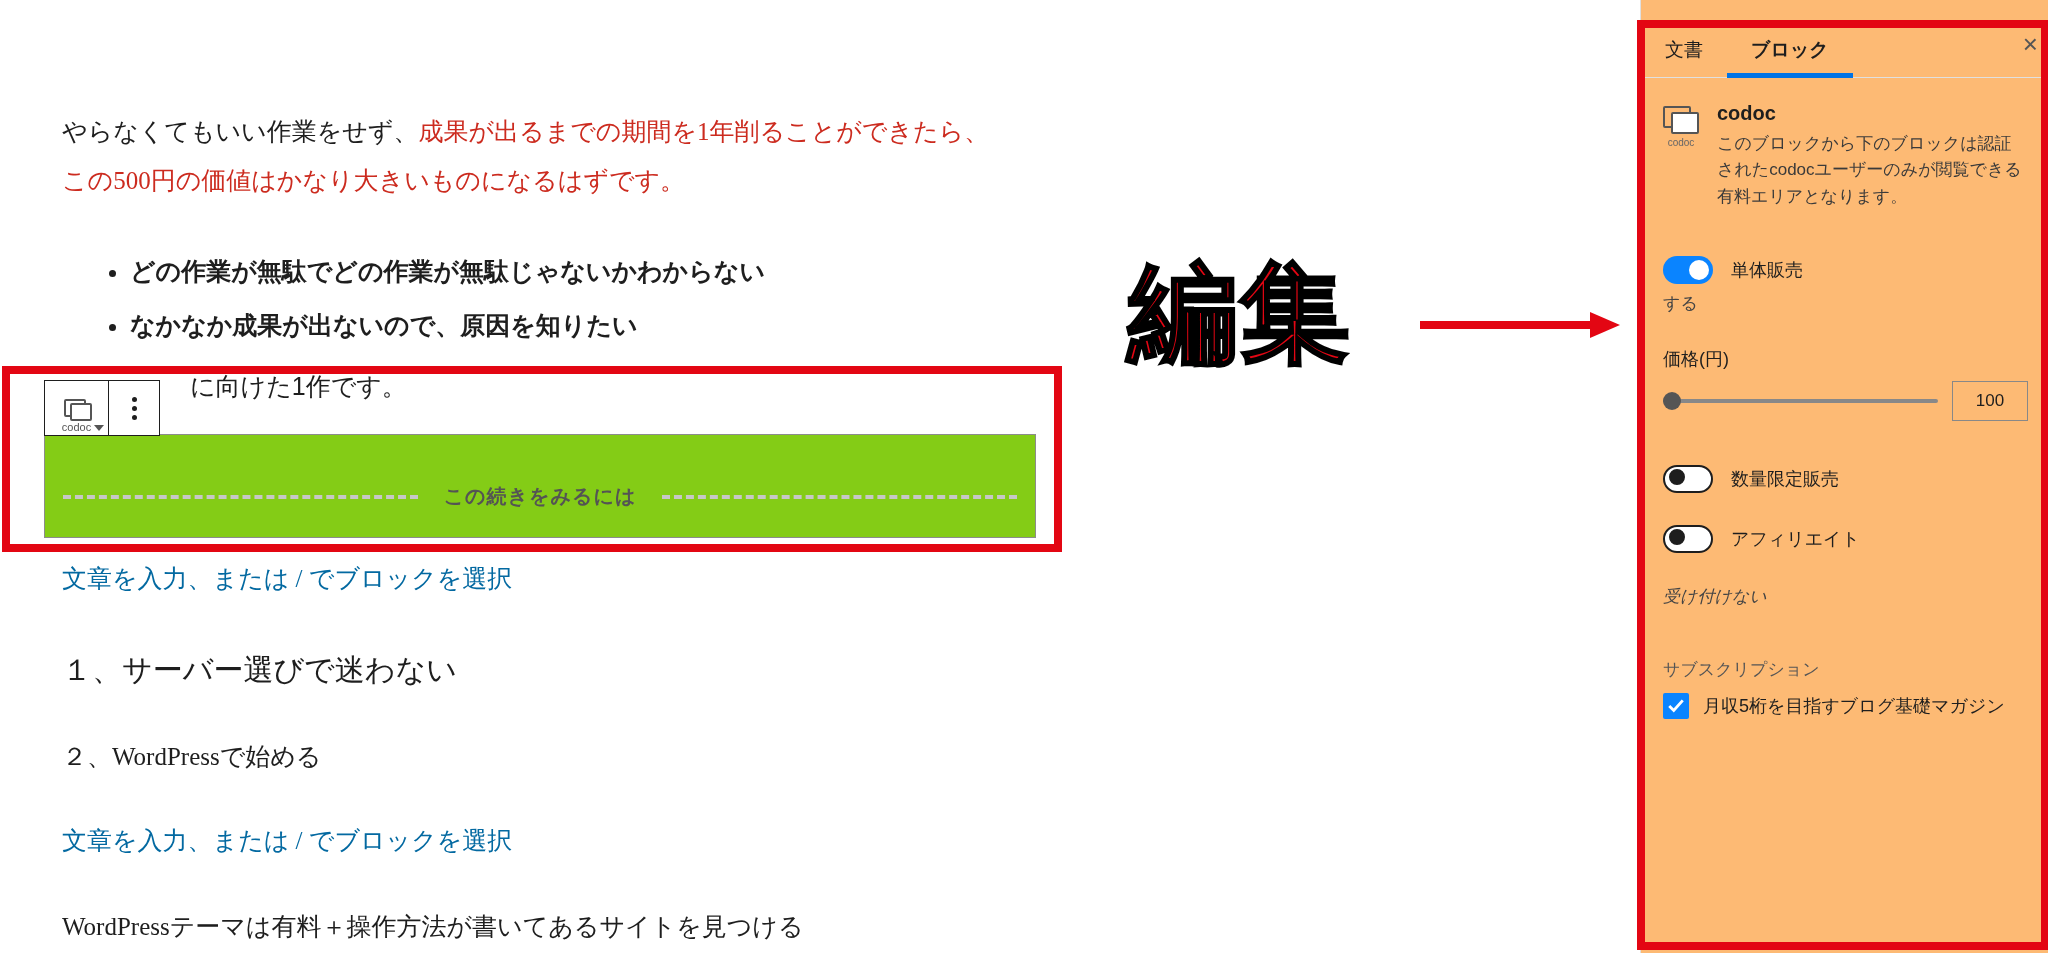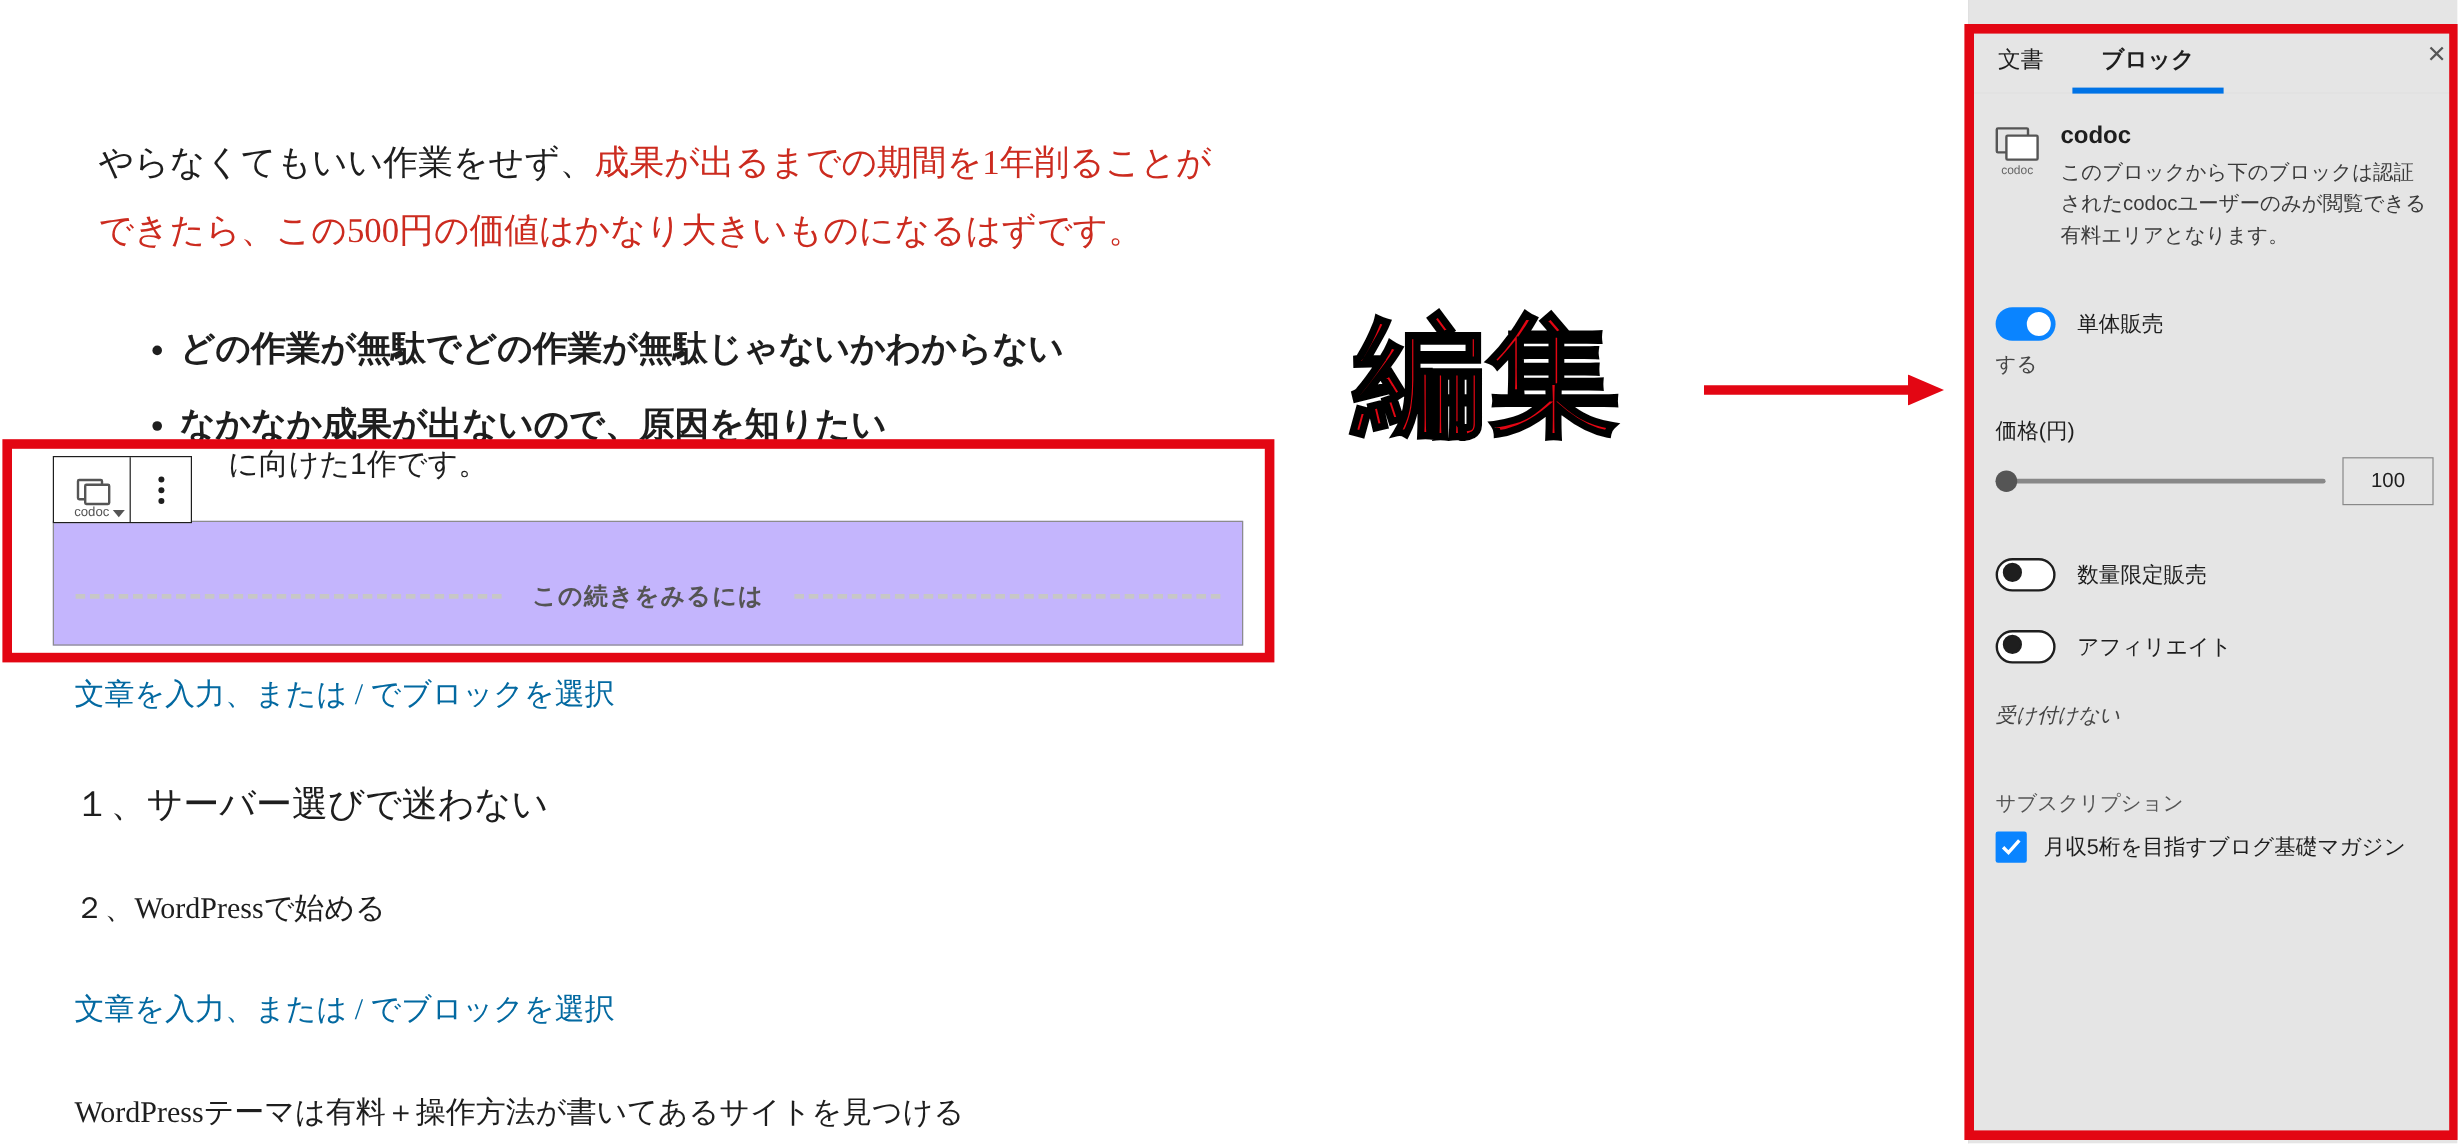--- a/index.html
+++ b/index.html
@@ -16,24 +16,24 @@
   
   .editor-area {
     position: absolute;
     left: 0;
     top: 0;
     width: 1640px;
     height: 953px;
     padding: 0;
   }
   .content-col {
-    margin-left: 82px;
+    margin-left: 62px;
     margin-top: 108px;
     width: 940px;
-    font-size: 29px;
+    font-size: 25px;
     line-height: 1.95;
     font-family: "YuMincho","Hiragino Mincho ProN","Times New Roman",serif;
     font-weight: 500;
   }
   .para-red { color: #cc2b1f; }
   .ul { list-style: disc; margin: 42px 0 0 68px; }
   .ul li { font-weight: 600; margin-bottom: 6px; }
 
   
   .codoc-outer {
@@ -75,21 +75,21 @@
   .caret-down { position:absolute; right:4px; bottom:4px; width:0;height:0;border-left:5px solid transparent;border-right:5px solid transparent;border-top:6px solid #555;}
   .dots { display:flex; flex-direction:column; gap:4px; }
   .dots span { width:5px; height:5px; border-radius:50%; background:#1e1e1e; }
   .codoc-label { font-size:11px; color:#555; position:absolute; bottom:2px; left:0; right:0; text-align:center; }
 
   .codoc-framebox {
     position: absolute;
     left: 34px; top: 60px;
     width: 992px; height: 104px;
     border: 1px solid #8c8c8c;
-    background: #c4b5fd;
+    background: #84cc16;
   }
   .dashed-row {
     position:absolute; top:48px; left:18px; right:18px;
     display:flex; align-items:center;
   }
   .dash-seg {
     flex:1; height:0;
     border-top:4px dashed #c7c7c7;
   }
   .dash-label {
@@ -128,21 +128,21 @@
     width:200px; height:26px;
     z-index:5;
   }
   .anno-arrow svg { width:100%; height:100%; }
 
   
   .sidebar {
     position:absolute;
     right:0; top:0;
     width:408px; height:953px;
-    background:#e5e5e5;
+    background:#fdba74;
     border-left:1px solid #e0e0e0;
   }
   .sb-redframe {
     position:absolute;
     left:-4px; top:20px;
     width:412px; height:930px;
     border:8px solid #e30613;
     pointer-events:none;
     z-index:7;
   }

